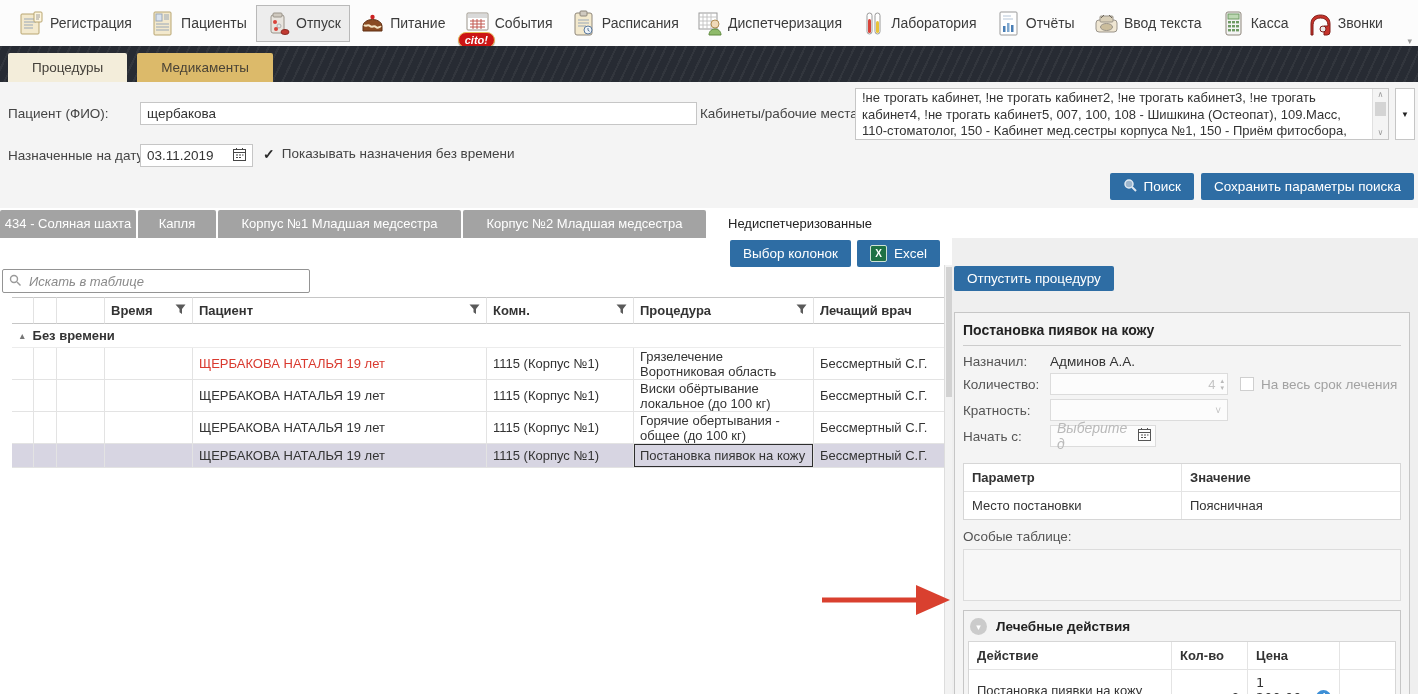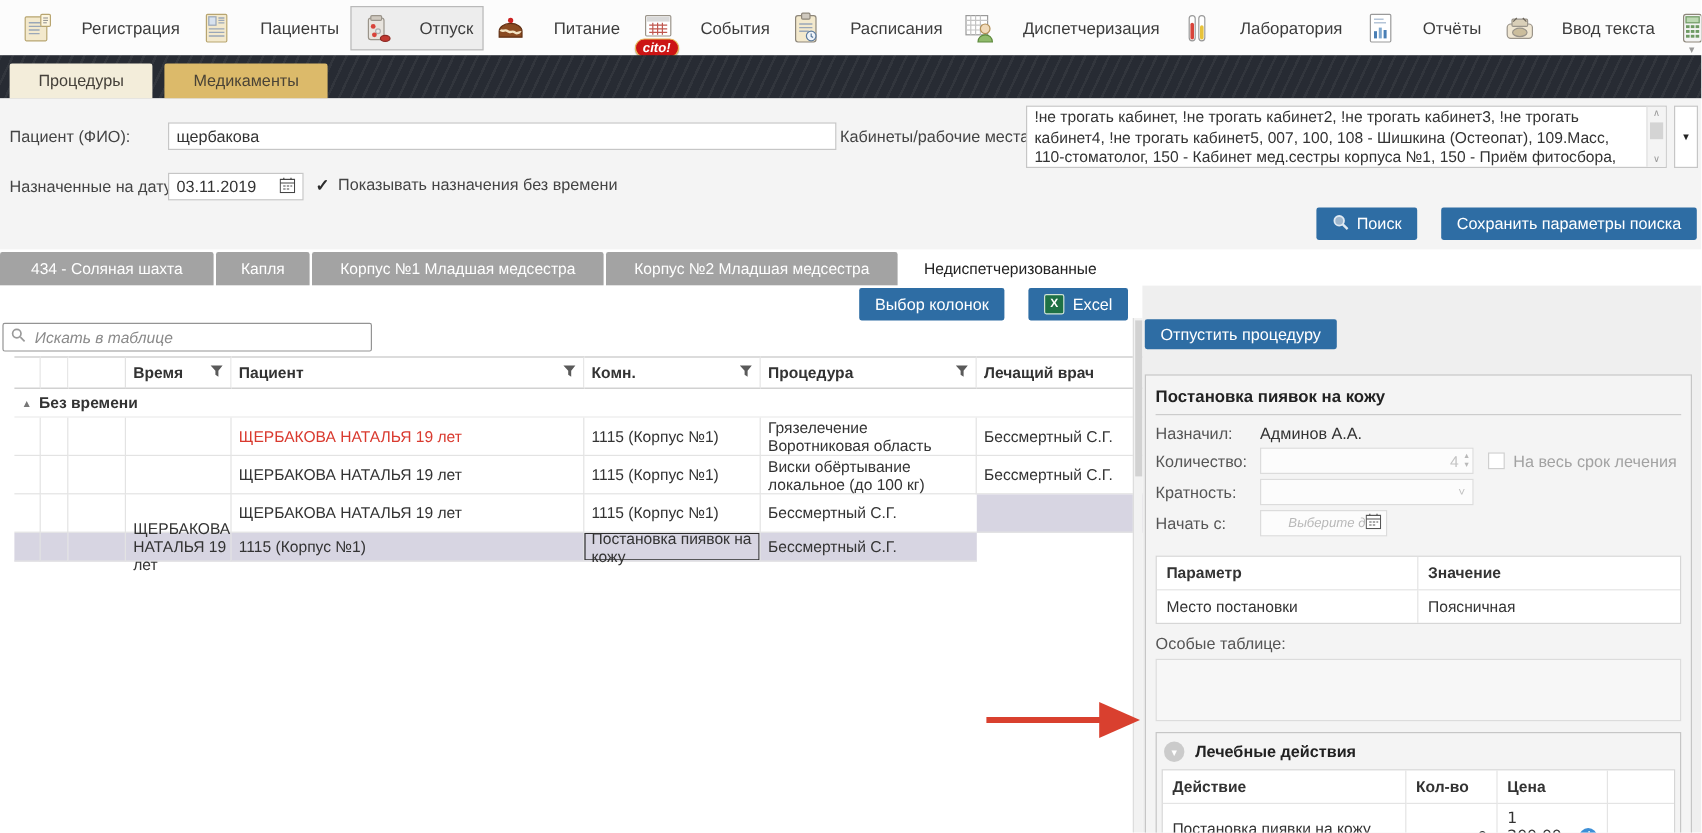--- a/index.html
+++ b/index.html
@@ -1,20 +1,20 @@
 <!DOCTYPE html>
 <html><head>
 <meta charset="utf-8">
 <style>
   html,body{margin:0;padding:0;background:#fff;font-family:"Liberation Sans",sans-serif;}
   .app{position:relative;width:1418px;height:694px;background:#fff;overflow:hidden;}
 
   
   .toolbar{position:absolute;left:0;top:0;width:1418px;height:46px;background:#fcfcfc;display:flex;align-items:center;justify-content:space-between;padding:0 26px 0 10px;box-sizing:border-box;}
-  .titem{display:flex;align-items:center;gap:22px;font-size:14px;color:#3c3c3c;padding:5px 9px;position:relative;white-space:nowrap;}
+  .titem{display:flex;align-items:center;gap:4px;font-size:14px;color:#3c3c3c;padding:5px 9px;position:relative;white-space:nowrap;}
   .titem.selected{background:#ededed;border:1px solid #b9b9b9;padding:4px 8px;}
   .ticon{width:27px;height:27px;display:inline-flex;}
   .badge-cito{position:absolute;left:3px;top:27px;background:#cc1414;color:#fff;font-weight:bold;font-style:italic;font-size:11px;line-height:14px;padding:0 6px;border-radius:8px;border:1px solid #e8b959;box-shadow:0 1px 1px rgba(0,0,0,.3);}
   .tb-caret{position:absolute;right:6px;top:36px;color:#9a9a9a;font-size:9px;}
 
   
   .tabstrip{position:absolute;left:0;top:46px;width:1418px;height:36px;box-sizing:border-box;background:#272b33;background-image:repeating-linear-gradient(115deg,rgba(255,255,255,.05) 0 2px,transparent 2px 9px);display:flex;align-items:flex-end;gap:10px;padding-left:8px;}
   .mtab{height:29px;line-height:29px;padding:0 24px;font-size:13.5px;border-radius:2px 2px 0 0;cursor:pointer;}
   .mtab.active{background:#f3edda;color:#45413a;}
   .mtab.gold{background:#dcba6a;color:#4a4336;}
@@ -26,31 +26,31 @@
   .cabinets{position:absolute;left:855px;top:6px;width:534px;height:52px;box-sizing:border-box;background:#fff;border:1px solid #c6c6c6;font-size:13px;color:#333;line-height:16.5px;padding:1px 22px 1px 6px;overflow:hidden;}
   .cab-sb{position:absolute;left:1372px;top:7px;width:15px;height:50px;background:#f4f4f4;border-left:1px solid #e0e0e0;}
   .cab-sb .sb-up,.cab-sb .sb-dn{position:absolute;left:0;width:15px;height:12px;color:#9a9a9a;font-size:8px;text-align:center;line-height:12px;}
   .cab-sb .sb-up{top:0}.cab-sb .sb-dn{bottom:0}
   .cab-sb .sb-th{position:absolute;left:2px;top:13px;width:11px;height:14px;background:#d4d4d4;}
   .cab-drop{position:absolute;left:1395px;top:6px;width:20px;height:52px;box-sizing:border-box;background:#fff;border:1px solid #c6c6c6;display:flex;align-items:center;justify-content:center;font-size:8px;color:#222;cursor:pointer;}
   .datefld{display:flex;align-items:center;justify-content:space-between;}
   .calsvg{flex:0 0 auto;}
   .cbx{position:absolute;left:263px;top:64px;display:flex;align-items:center;gap:7px;}
   .cbx .ck{font-size:14px;font-weight:bold;color:#2c2c2c;line-height:14px;}
-  .fbtns{position:absolute;right:4px;top:91px;display:flex;gap:20px;}
+  .fbtns{position:absolute;right:4px;top:91px;display:flex;gap:7px;}
   .btn{background:#2e6da4;color:#fff;font-size:13.5px;padding:5px 13px;border-radius:2px;display:flex;align-items:center;gap:7px;cursor:pointer;white-space:nowrap;}
 
   
   .subtabs{position:absolute;left:0;top:208px;width:1418px;height:30px;background:#fff;display:flex;gap:2px;align-items:flex-end;}
   .stab{height:28px;line-height:28px;background:#a3a3a3;color:#fff;font-size:13px;text-align:center;border-radius:2px 2px 0 0;box-sizing:border-box;overflow:hidden;white-space:nowrap;cursor:pointer;}
   .stab.active{background:#fff;color:#222;}
 
   
   .cleft{position:absolute;left:0;top:238px;width:944px;height:456px;background:#fff;}
-  .tools{position:absolute;right:4px;top:2px;display:flex;gap:20px;}
+  .tools{position:absolute;right:4px;top:2px;display:flex;gap:6px;}
   .xlicon{width:15px;height:15px;background:#1e7145;border-radius:2px;color:#fff;font-size:10px;font-weight:bold;display:inline-flex;align-items:center;justify-content:center;border:1px solid #cfe3d6;}
   .search{position:absolute;left:2px;top:31px;width:308px;height:24px;box-sizing:border-box;border:1px solid #949494;border-radius:2px;background:#fff;display:flex;align-items:center;padding:0 6px;gap:6px;}
   .search input{border:0;outline:0;flex:1;font-size:13px;font-style:italic;color:#555;font-family:"Liberation Sans",sans-serif;background:transparent;}
   .search input::placeholder{color:#8a8a8a;font-style:italic;}
   .grid{position:absolute;left:12px;top:59px;width:944px;display:grid;grid-template-columns:22px 23px 48px 88px 294px 147px 180px 1fr;grid-template-rows:27px 24px 32px 32px 32px 24px;font-size:13px;color:#333;}
   .hc{box-sizing:border-box;border-top:1px solid #c6c6c6;border-bottom:1px solid #c6c6c6;border-right:1px solid #e2e2e2;background:#fff;font-weight:bold;display:flex;align-items:center;justify-content:space-between;padding:0 6px;}
   .hc:last-child{border-right:0;}
   .grp{grid-column:1/-1;display:flex;align-items:center;gap:8px;font-weight:bold;padding:0 0 0 8px;border-bottom:1px solid #ececec;}
   .grp .tri{font-size:9px;color:#777;}
   .dc{box-sizing:border-box;border-right:1px solid #e3e3e3;border-bottom:1px solid #e3e3e3;padding:1px 6px;display:flex;align-items:center;line-height:15px;}
@@ -65,21 +65,21 @@
   .rpanel{position:absolute;left:952px;top:238px;width:466px;height:456px;background:#efefef;box-sizing:border-box;}
   .release{position:absolute;left:2px;top:28px;}
   .dbox{position:absolute;left:2px;top:74px;width:456px;box-sizing:border-box;background:#f4f4f4;border:1px solid #c6c6c6;padding:5px 8px 8px;}
   .dtitle{font-weight:bold;font-size:14px;color:#222;padding:4px 0 7px;border-bottom:1px solid #ccc;margin-bottom:8px;}
   .frow{display:flex;align-items:center;margin:4px 0;font-size:13.5px;color:#555;}
   .flabel{width:87px;flex:0 0 auto;}
   .dval{color:#333;}
   .dspin{width:178px;height:22px;box-sizing:border-box;background:#fcfcfc;border:1px solid #dcdcdc;display:flex;align-items:center;justify-content:flex-end;padding:0 3px 0 6px;color:#c4c4c4;font-size:13px;gap:5px;}
   .spinarr{display:flex;flex-direction:column;line-height:7px;font-size:7px;color:#b9b9b9;}
   .dsel{width:178px;height:22px;box-sizing:border-box;background:#fcfcfc;border:1px solid #dcdcdc;display:flex;align-items:center;justify-content:flex-end;padding:0 6px;color:#c0c0c0;font-size:10px;}
-  .ddate{width:106px;height:22px;box-sizing:border-box;background:#fcfcfc;border:1px solid #dcdcdc;display:flex;align-items:center;justify-content:flex-end;padding:0 4px 0 6px;font-size:11px;color:#b9b9b9;font-style:italic;}
+  .ddate{width:106px;height:22px;box-sizing:border-box;background:#fcfcfc;border:1px solid #dcdcdc;display:flex;align-items:center;justify-content:flex-start;padding:0 4px 0 6px;font-size:14px;color:#b9b9b9;font-style:italic;}
   .dis-cb{display:flex;align-items:center;gap:7px;margin-left:12px;color:#a2a2a2;}
   .dis-cb .box{width:14px;height:14px;background:#fff;border:1px solid #cfcfcf;box-sizing:border-box;}
   .ptable{margin-top:16px;background:#fff;border:1px solid #d6d6d6;display:grid;grid-template-columns:1fr 1fr;font-size:13px;color:#333;}
   .ptable .ph1{font-weight:bold;padding:6px 8px;border-bottom:1px solid #e4e4e4;}
   .ptable .pc{padding:6px 8px;}
   .pdivider{border-right:1px solid #e4e4e4;}
   .slabel{margin-top:9px;font-size:13.5px;color:#555;}
   .sarea{margin-top:5px;height:50px;background:#f7f7f7;border:1px solid #dcdcdc;}
   .abox{margin-top:9px;border:1px solid #c6c6c6;background:#f4f4f4;padding:3px 4px 4px;}
   .ahead{display:flex;align-items:center;gap:9px;padding:4px 2px 6px;}
@@ -285,21 +285,21 @@
             </svg></span>
         <span>Поиск</span>
       </div>
       <div class="btn">
         <span>Сохранить параметры поиска</span>
       </div>
     </div>
   </section>
 
   <nav class="subtabs">
-    <div class="stab" style="width:178px;">434 - Соляная шахта</div>
+    <div class="stab" style="width:136px;">434 - Соляная шахта</div>
     <div class="stab" style="width:78px;">Капля</div>
     <div class="stab" style="width:243px;">Корпус №1 Младшая медсестра</div>
     <div class="stab" style="width:243px;">Корпус №2 Младшая медсестра</div>
     <div class="stab active" style="width:184px;">Недиспетчеризованные</div>
   </nav>
 
   <section class="cleft">
     <div class="tools">
       <div class="btn">
           <span>Выбор колонок</span>
@@ -373,20 +373,21 @@
       <div class="dc">1115 (Корпус №1)</div>
       <div class="dc">Виски обёртывание локальное (до 100 кг)</div>
       <div class="dc last">Бессмертный С.Г.</div>
 
       <div class="dc"></div>
         <div class="dc"></div>
         <div class="dc"></div>
         <div class="dc"></div>
       <div class="dc">ЩЕРБАКОВА НАТАЛЬЯ 19 лет</div>
       <div class="dc">1115 (Корпус №1)</div>
+      <div class="dc">Горячие обертывания - общее (до 100 кг)</div>
       <div class="dc last">Бессмертный С.Г.</div>
 
       <div class="dc sel"></div>
         <div class="dc sel"></div>
         <div class="dc sel"></div>
         <div class="dc sel"></div>
       <div class="dc sel">ЩЕРБАКОВА НАТАЛЬЯ 19 лет</div>
       <div class="dc sel">1115 (Корпус №1)</div>
       <div class="dc sel focuscell">Постановка пиявок на кожу</div>
       <div class="dc sel last">Бессмертный С.Г.</div>

